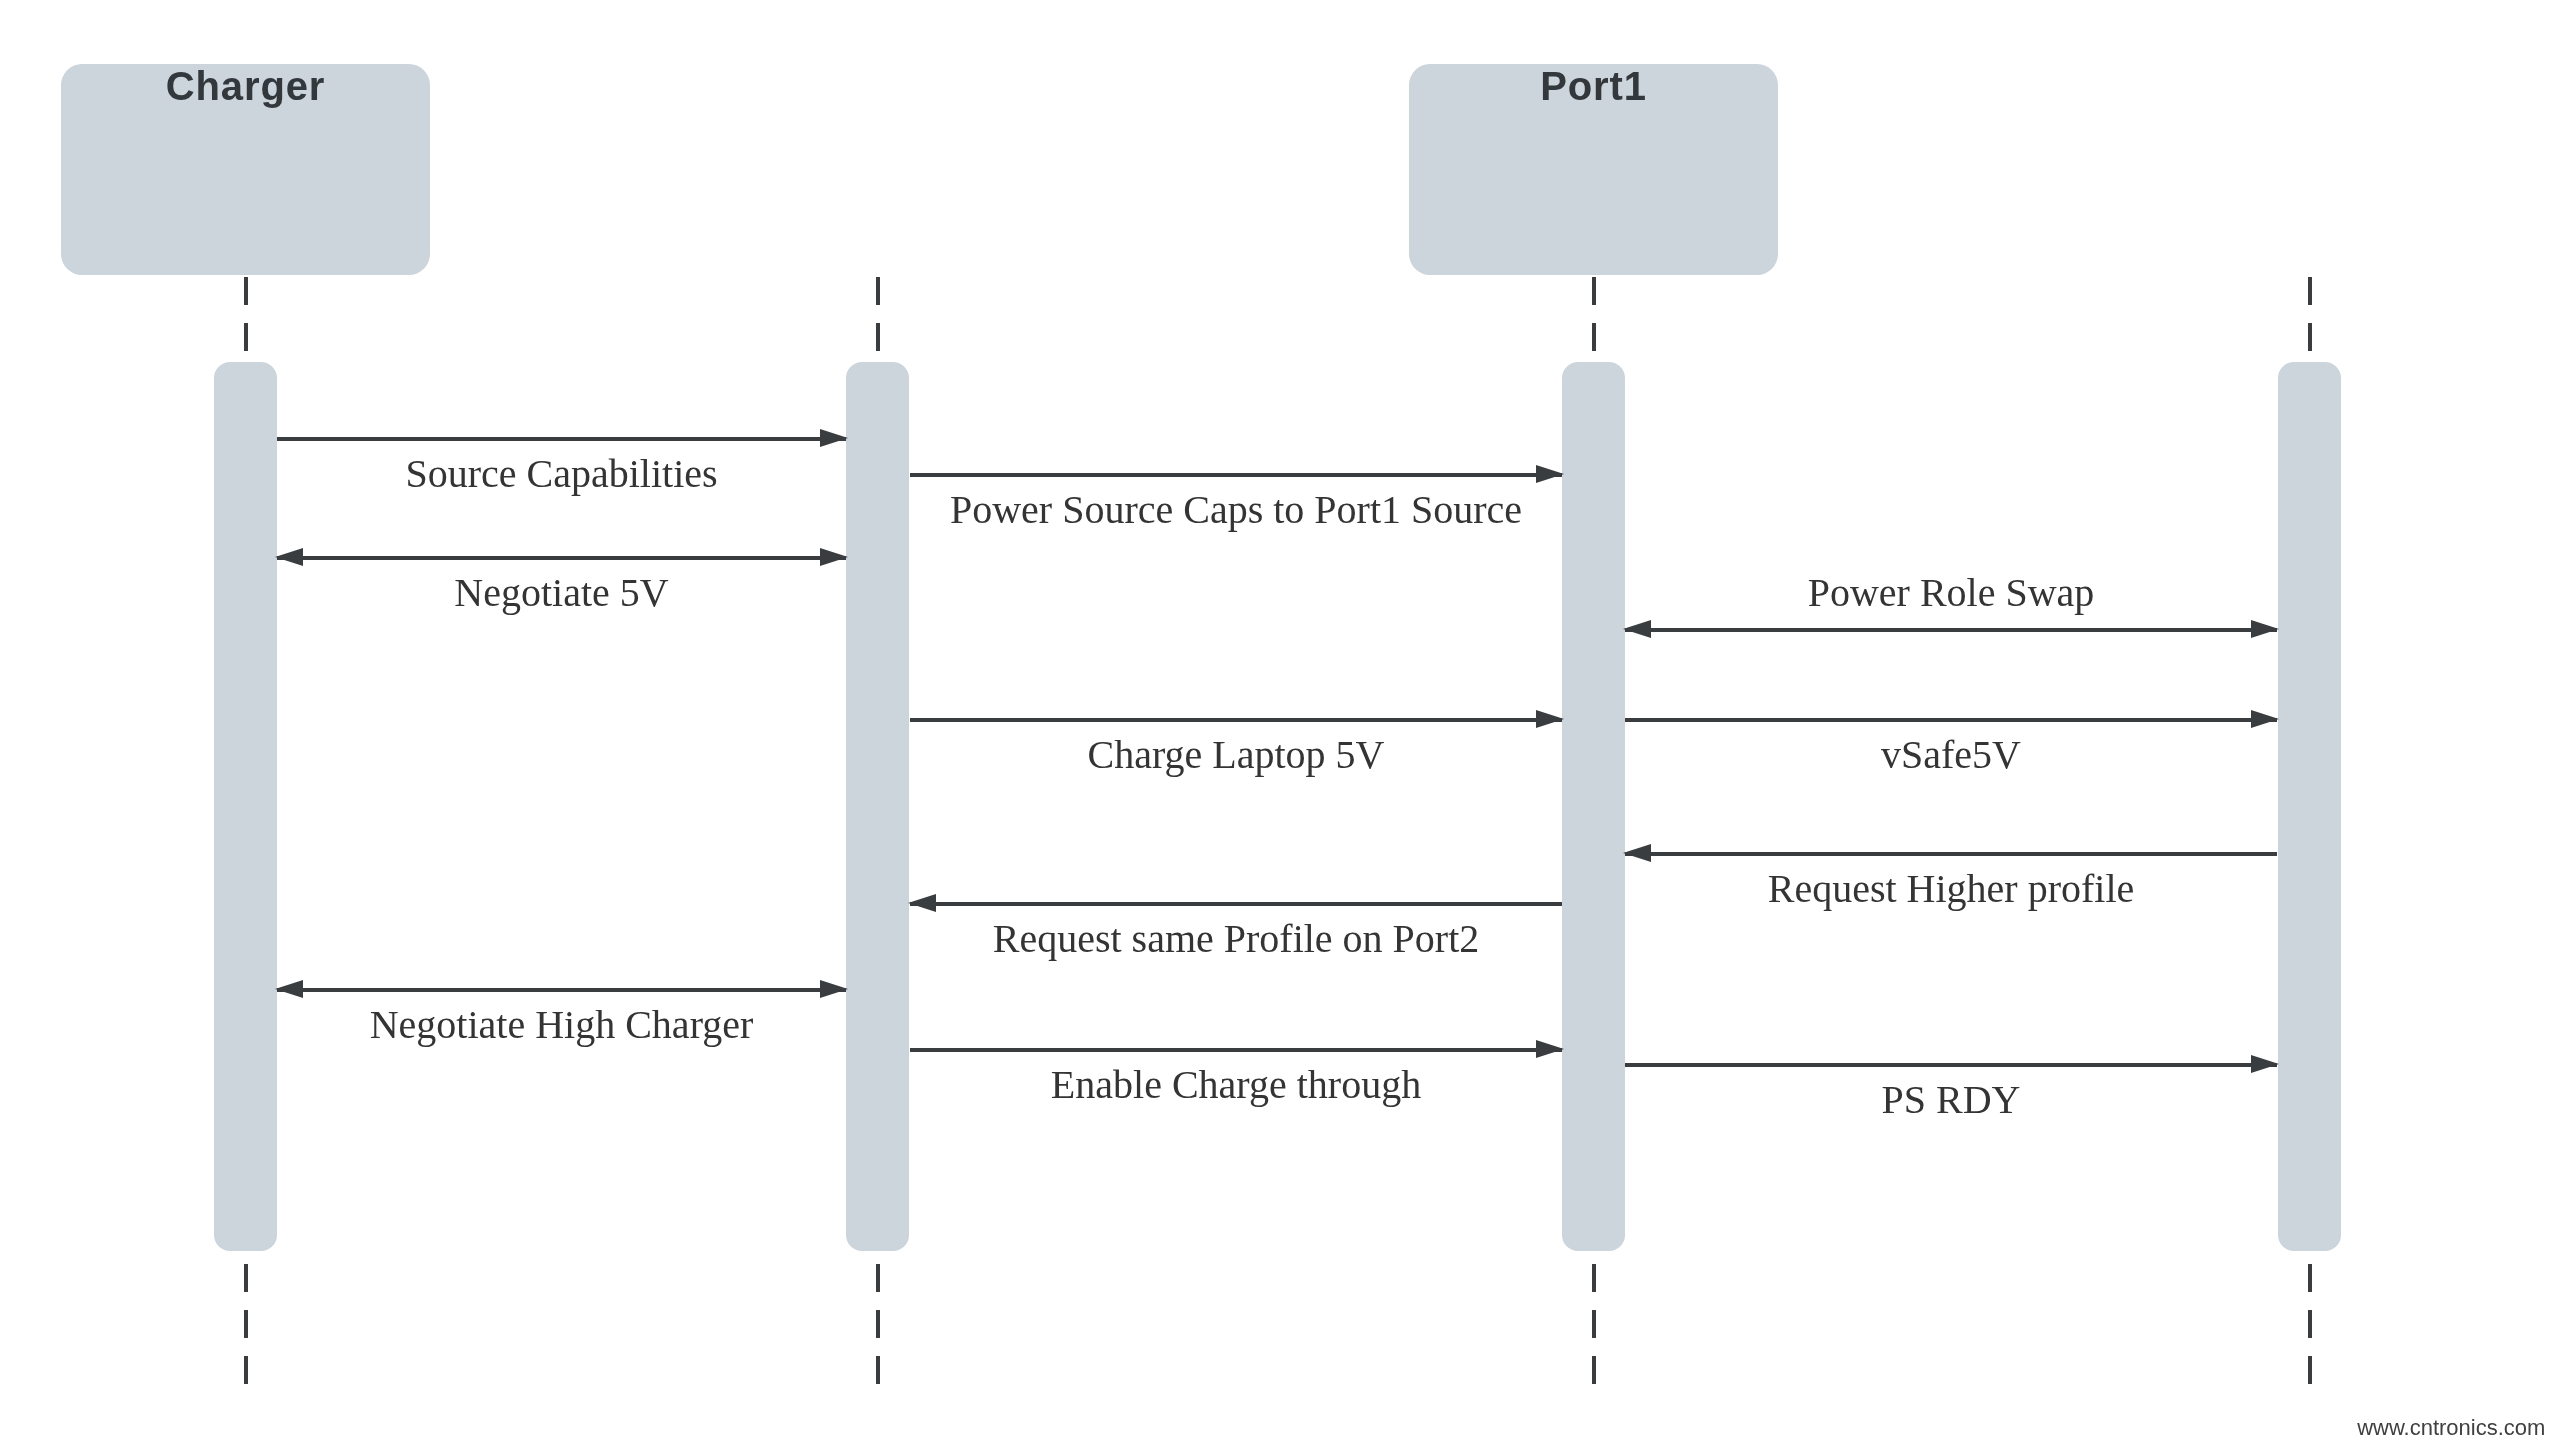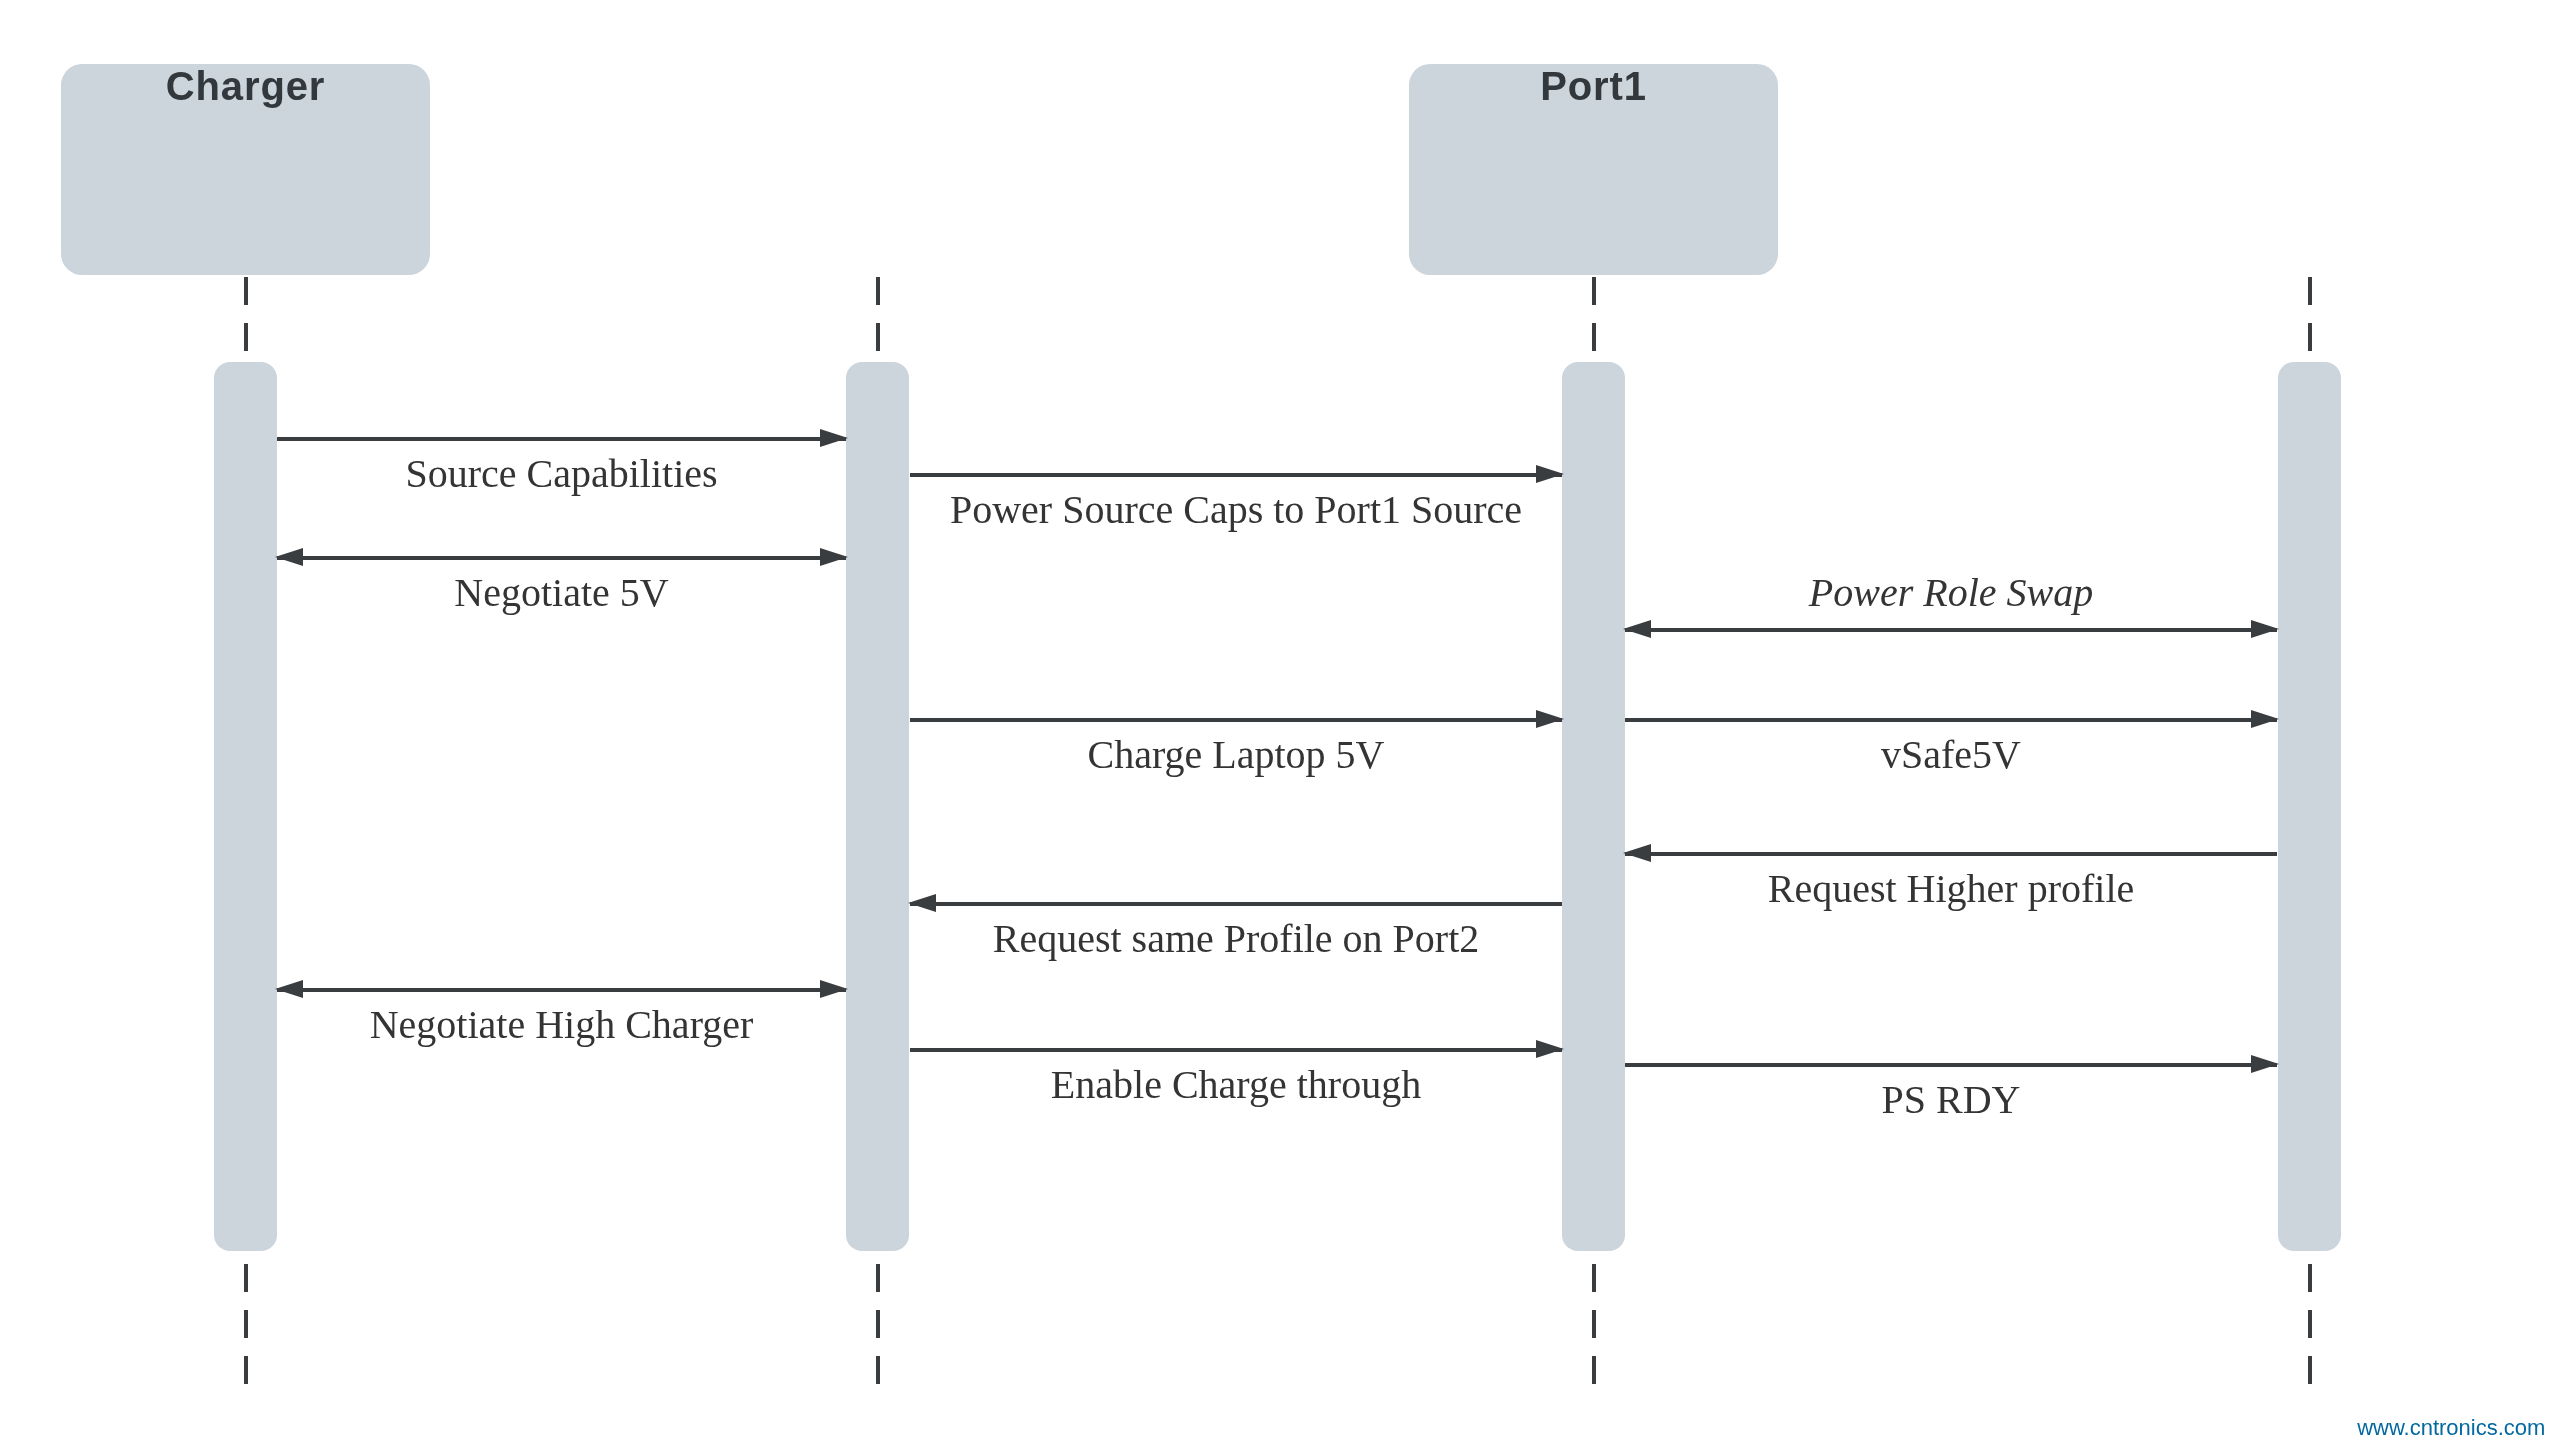--- a/index.html
+++ b/index.html
@@ -38,26 +38,26 @@
   .arr{position:absolute;width:0;height:0;top:-9.7px;}
   .arr-right{right:-1.8px;border-top:9.7px solid transparent;border-bottom:9.7px solid transparent;border-left:28px solid #3a3d40;}
   .arr-left{left:-1.8px;border-top:9.7px solid transparent;border-bottom:9.7px solid transparent;border-right:28px solid #3a3d40;}
   .msg-label{
     position:absolute;left:50%;transform:translateX(-50%);
     white-space:nowrap;
     font-family:"Liberation Serif",serif;
     font-size:40px;color:#343434;
   }
   .label-below{top:10.5px;}
-  .label-above{bottom:14px;font-style:italic;}
+  .label-above{bottom:14px;}
   
   .watermark{
     position:absolute;right:17.6px;top:1415px;
     font-family:"Liberation Sans",sans-serif;
-    font-size:22px;color:#0369a1;
+    font-size:22px;color:#404040;
   }
 </style>
 </head>
 <body>
 
 <div class="canvas">
 
   <div class="actor-head" style="left:61px">
       <span>Charger</span>
     </div>

